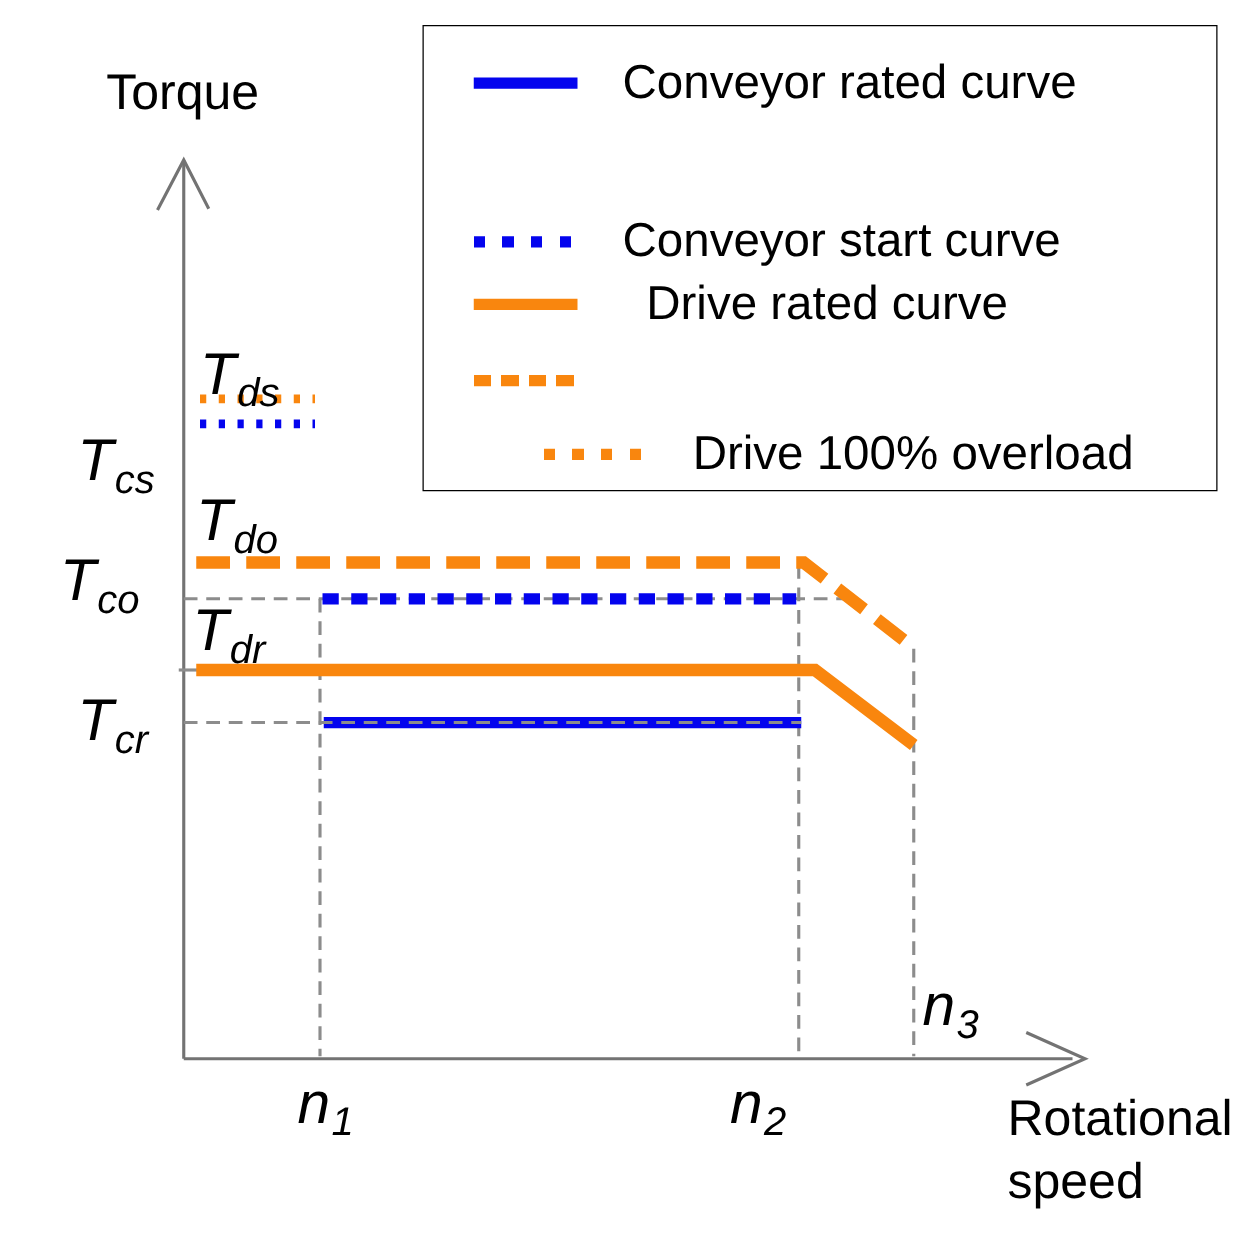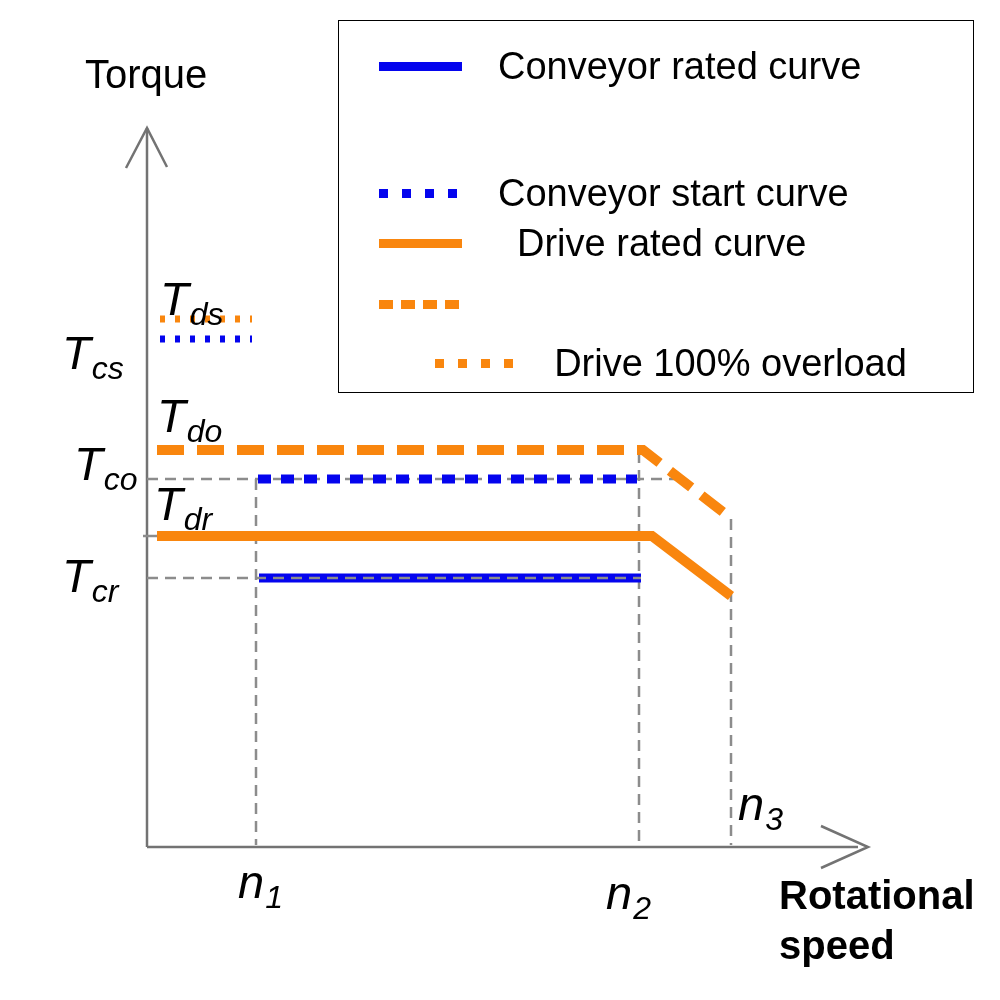--- a/index.html
+++ b/index.html
@@ -9,34 +9,34 @@
     font-family: "Liberation Sans", sans-serif;
     color: #000;
     overflow: hidden;
   }
   .stage { position: relative; width: 1000px; height: 1000px; background: #ffffff; }
   svg.canvas { position: absolute; left: 0; top: 0; }
 
   
   .axis-title { position: absolute; font-size: 40px; color: #000; white-space: nowrap; line-height: 1.1; }
   .torque-title { left: 85px; top: 52px; }
-  .speed-title { left: 779px; top: 870px; line-height: 50px; font-weight: bold; }
+  .speed-title { left: 806px; top: 870px; line-height: 50px; }
 
   .tick-label { position: absolute; white-space: nowrap; font-style: italic; line-height: 1; }
   .tick-label .main { font-size: 47px; font-style: italic; }
   .tick-label .sub  { font-size: 32px; font-style: italic; position: relative; top: 10px; margin-left: 1px; }
 
   .lbl-Tds { left: 160px; top: 255px; margin-top: 20px; }
-  .lbl-Tcs { left:  62px; top: 329px; }
+  .lbl-Tcs { left:  62px; top: 344px; }
   .lbl-Tdo { left: 157px; top: 392px; }
-  .lbl-Tco { left:  74px; top: 440px; }
+  .lbl-Tco { left:  48px; top: 440px; }
   .lbl-Tdr { left: 154px; top: 480px; }
   .lbl-Tcr { left:  62px; top: 552px; }
   .lbl-n1  { left: 238px; top: 858px; }
-  .lbl-n2  { left: 606px; top: 858px; margin-top: 11px; }
+  .lbl-n2  { left: 584px; top: 858px; }
   .lbl-n3  { left: 738px; top: 780px; }
 
   
   .legend {
     position: absolute;
     left: 338px; top: 20px;
     width: 634px; height: 371px;
     border: 1px solid #0f766e;
     background: #ffffff;
   }

